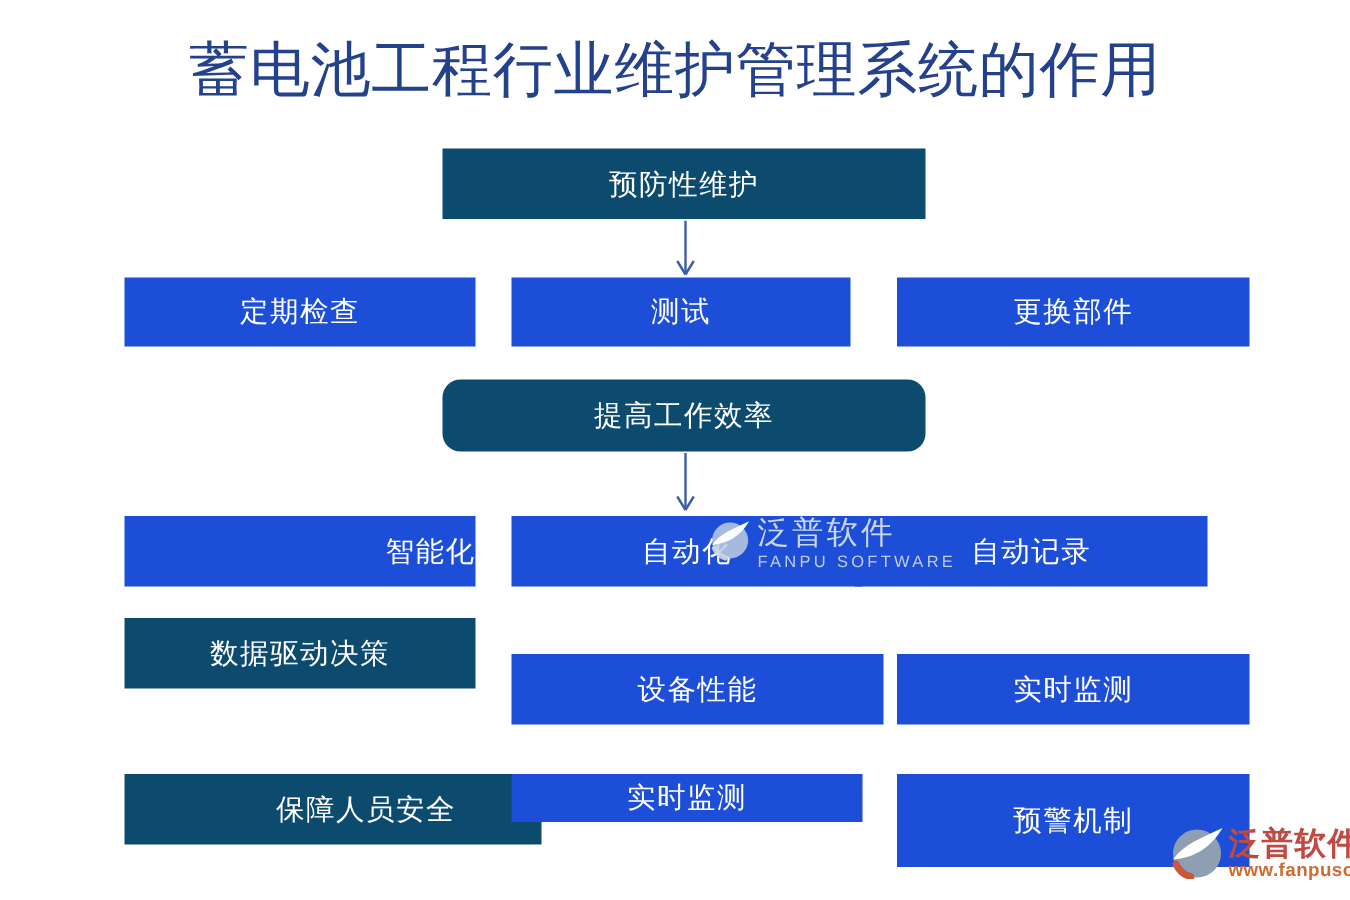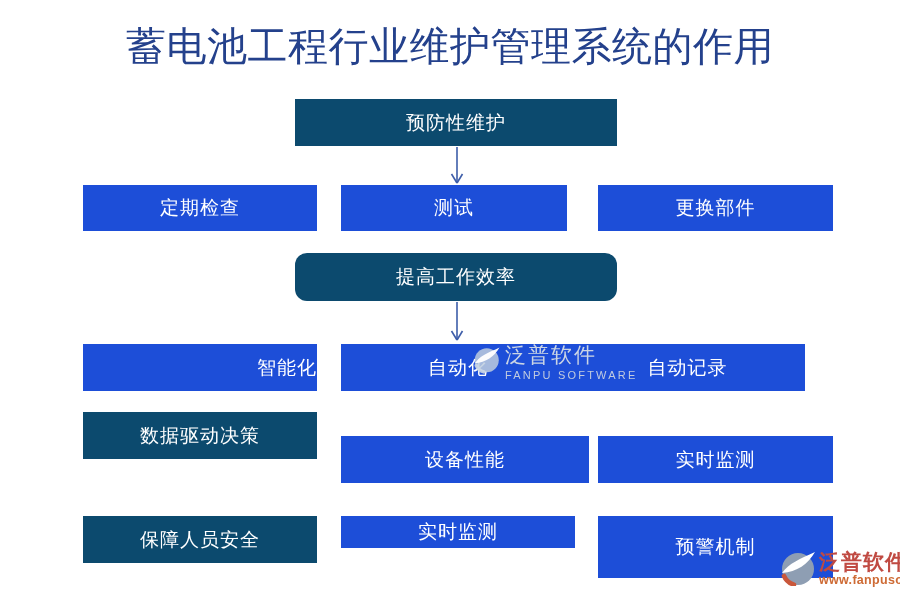--- a/index.html
+++ b/index.html
@@ -42,21 +42,21 @@
   .b13 { left: 598px; top: 185px; width: 235px; height: 46px; }
 
   .b21 { left:  83px; top: 344px; width: 234px; height: 47px; justify-content: flex-end; }
   .b22 { left: 341px; top: 344px; width: 234px; height: 47px; }
   .b23 { left: 570px; top: 344px; width: 235px; height: 47px; }
 
   .b31 { left:  83px; top: 412px; width: 234px; height: 47px; }
   .b32 { left: 341px; top: 436px; width: 248px; height: 47px; }
   .b33 { left: 598px; top: 436px; width: 235px; height: 47px; }
 
-  .b41 { left:  83px; top: 516px; width: 234px; height: 47px; }
+  .b41 { left:  83px; top: 516px; width: 234px; height: 47px; padding-left: 44px; }
   .b42 { left: 341px; top: 516px; width: 234px; height: 32px; }
   .b43 { left: 598px; top: 516px; width: 235px; height: 62px; }
 
   .arrow { position: absolute; }
   .arrow1 { left: 445px; top: 147px; }
   .arrow2 { left: 445px; top: 302px; }
 
   .watermark {
     position: absolute;
     left: 474px; top: 345px;

